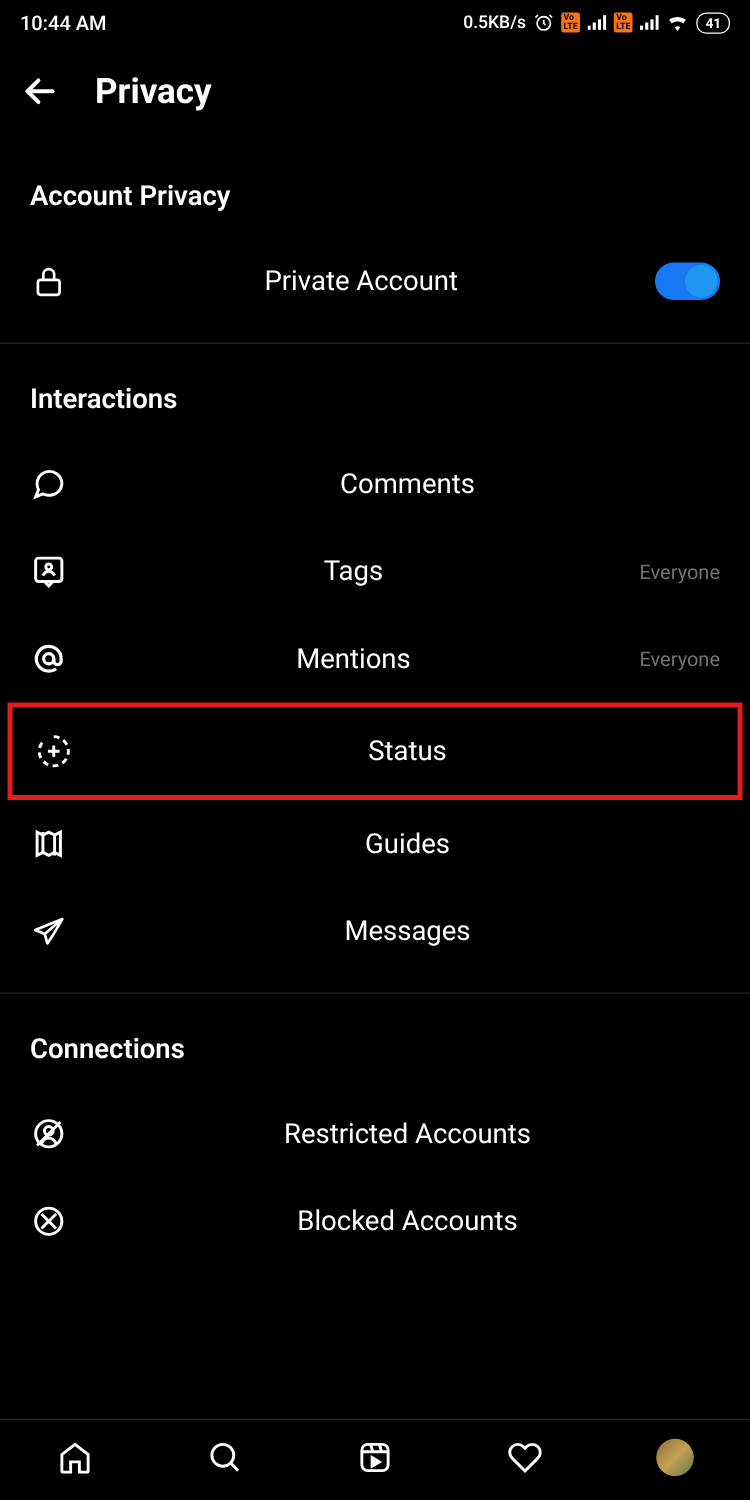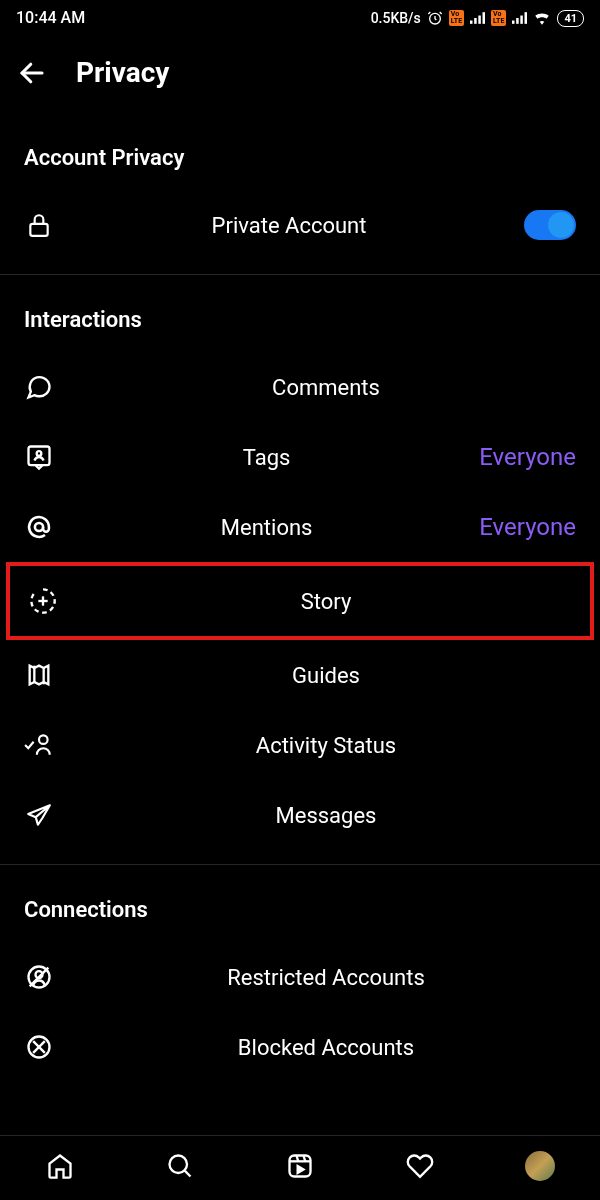--- a/index.html
+++ b/index.html
@@ -8,20 +8,21 @@
       height: 1200px;
       background: #000;
       color: #fff;
       font-family: -apple-system, BlinkMacSystemFont, "Segoe UI", Roboto, sans-serif;
       overflow: hidden;
       position: relative;
     }
     .status-bar {
       display: flex;
       justify-content: space-between;
+      align-items: center;
       padding: 8px 16px;
       font-size: 16px;
       font-weight: 500;
       height: 36px;
     }
     .status-right {
       display: flex;
       align-items: center;
       gap: 6px;
       font-size: 14px;
@@ -76,22 +77,22 @@
       align-items: center;
       justify-content: center;
       flex-shrink: 0;
     }
     .row-label {
       font-size: 22px;
       flex: 1;
       text-align: center;
     }
     .row-value {
-      font-size: 24px;
-      color: #8b5cf6;
+      font-size: 16px;
+      color: #737373;
     }
     .toggle {
       width: 52px;
       height: 30px;
       background: #1877f2;
       border-radius: 15px;
       position: relative;
     }
     .toggle::after {
       content: "";
@@ -251,44 +252,34 @@
   </div>
 
   <div class="row highlight">
     <div class="row-icon">
       <svg width="28" height="28" viewBox="0 0 24 24" fill="none" stroke="#fff" stroke-width="2">
           <path d="M12 2a10 10 0 1 1-7 2.9" stroke-dasharray="4 3"></path>
           <line x1="12" y1="8" x2="12" y2="16"></line>
           <line x1="8" y1="12" x2="16" y2="12"></line>
         </svg>
     </div>
-    <div class="row-label">Story</div>
+    <div class="row-label">Status</div>
   </div>
 
   <div class="row">
     <div class="row-icon">
       <svg width="28" height="28" viewBox="0 0 24 24" fill="none" stroke="#fff" stroke-width="2">
           <path d="M4 4v16l4-2 4 2 4-2 4 2V4l-4 2-4-2-4 2-4-2z"></path>
           <line x1="8" y1="4" x2="8" y2="18"></line>
           <line x1="16" y1="6" x2="16" y2="20"></line>
         </svg>
     </div>
     <div class="row-label">Guides</div>
   </div>
 
-  <div class="row">
-    <div class="row-icon">
-      <svg width="30" height="26" viewBox="0 0 28 24" fill="none" stroke="#fff" stroke-width="2">
-          <circle cx="18" cy="7" r="4"></circle>
-          <path d="M12 21c0-3.3 2.7-6 6-6s6 2.7 6 6"></path>
-          <polyline points="1 12 4 15 9 9"></polyline>
-        </svg>
-    </div>
-    <div class="row-label">Activity Status</div>
-  </div>
 
   <div class="row">
     <div class="row-icon">
       <svg width="28" height="26" viewBox="0 0 24 24" fill="none" stroke="#fff" stroke-width="2" stroke-linejoin="round">
           <path d="M22 3L2 11l7 3 2 7 4-6 7-12z M9 14l13-11"></path>
         </svg>
     </div>
     <div class="row-label">Messages</div>
   </div>
 </div>

